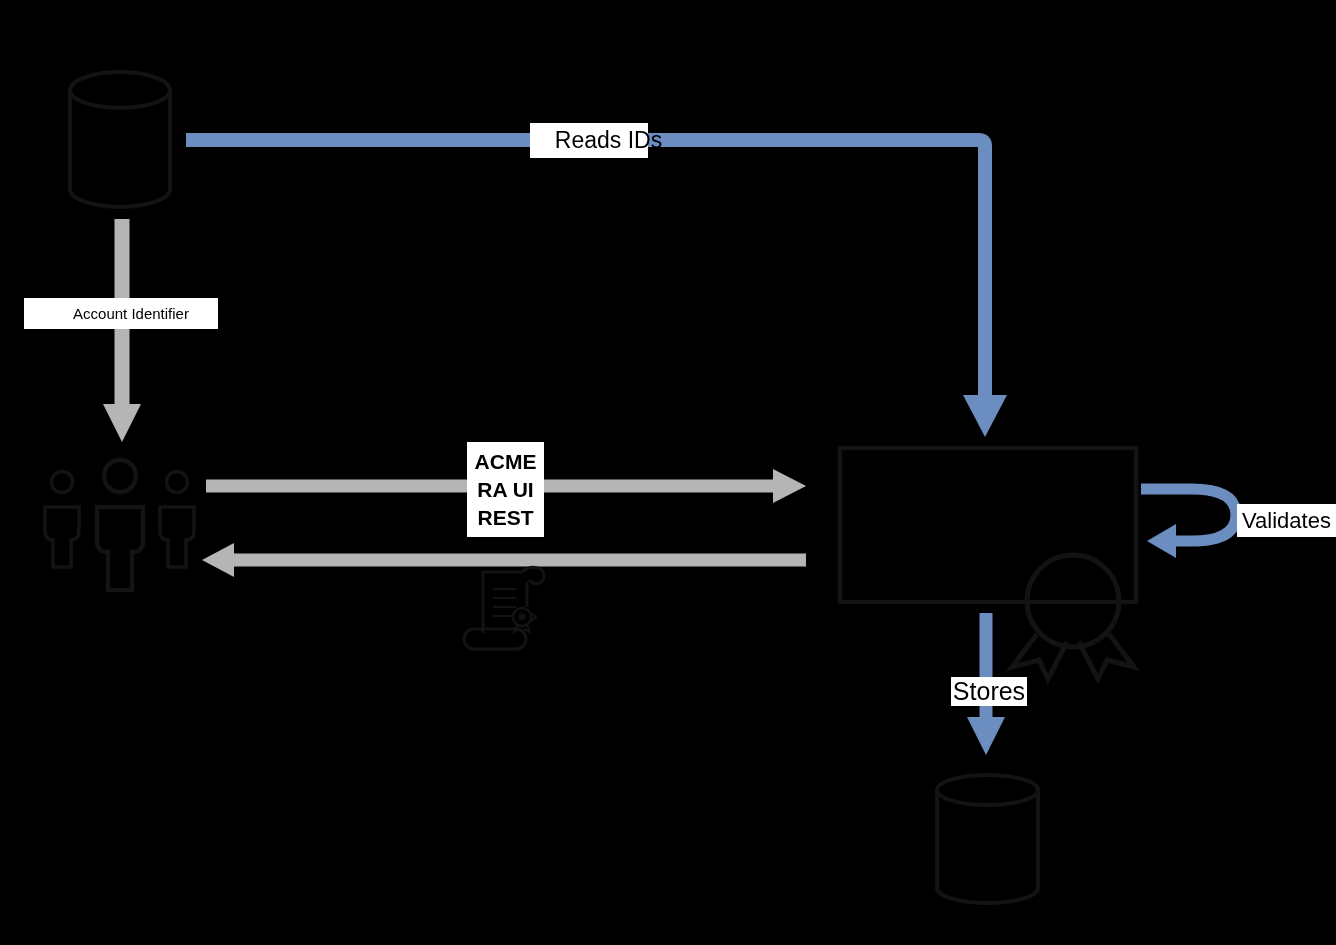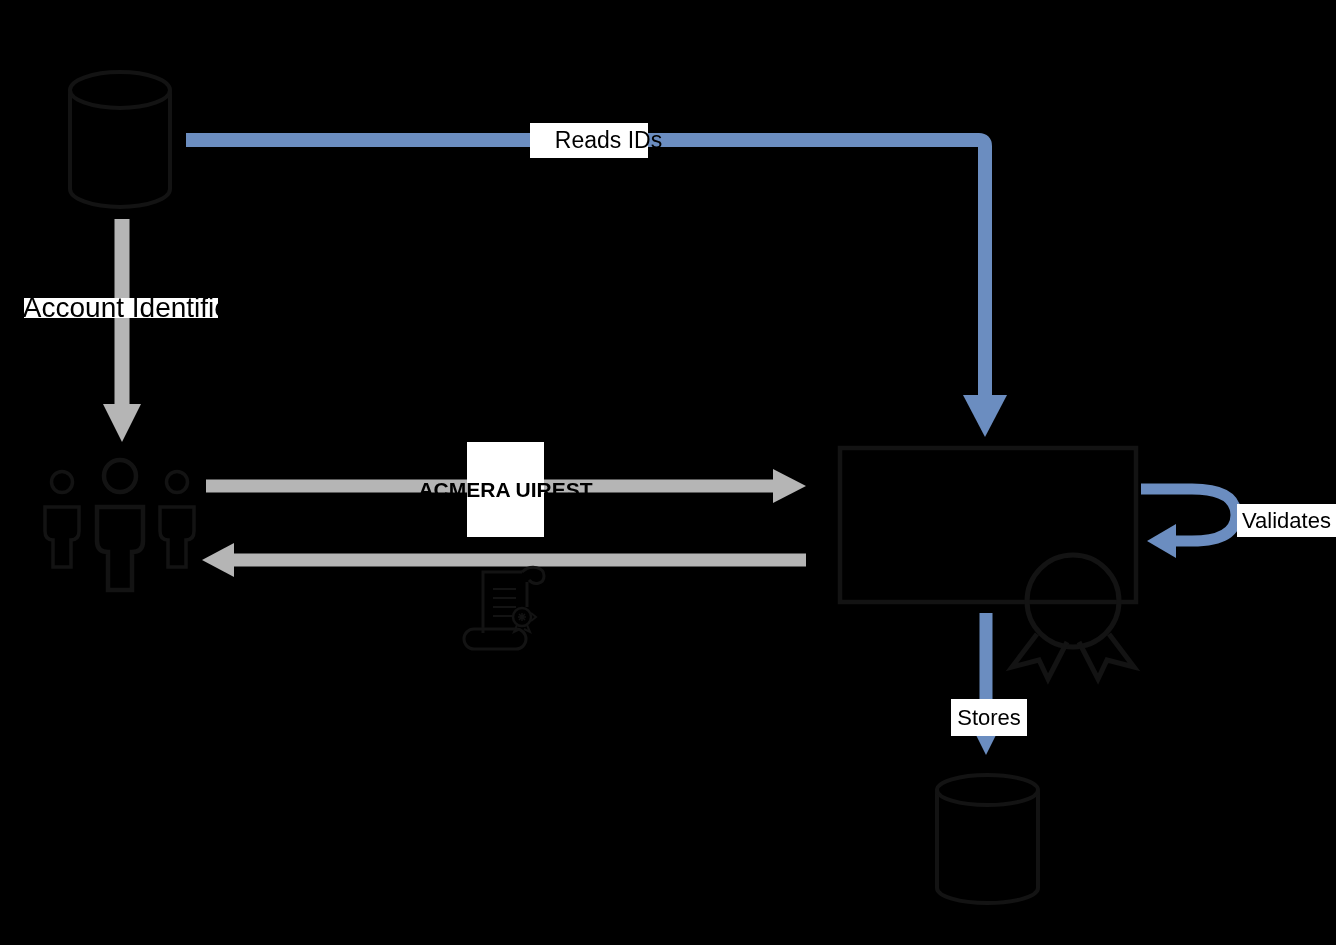--- a/index.html
+++ b/index.html
@@ -26,25 +26,25 @@
     position: absolute;
     background: var(--label_bg, #ffffff);
     color: var(--label_text, #000000);
     display: flex;
     align-items: center;
     justify-content: center;
     white-space: nowrap;
     box-sizing: border-box;
   }
   .lbl-reads      { left: 530px; top: 123px; width: 118px; height: 35px; font-size: 23px; padding-left: 39px; }
-  .lbl-account    { left: 24px;  top: 298px; width: 194px; height: 20px; font-size: 28px; padding-left: 20px; }
+  .lbl-account    { left: 24px;  top: 298px; width: 194px; height: 31px; font-size: 15px; padding-left: 20px; }
   .lbl-request    { left: 467px; top: 442px; width: 77px;  height: 95px; font-size: 21px;
-                    font-weight: bold; flex-direction: row; line-height: 28px; }
+                    font-weight: bold; flex-direction: column; line-height: 28px; }
   .lbl-validates  { left: 1237px; top: 504px; width: 99px; height: 33px; font-size: 22px; text-align: right; }
-  .lbl-stores     { left: 951px;  top: 699px; width: 76px; height: 37px; font-size: 22px; }
+  .lbl-stores     { left: 951px;  top: 677px; width: 76px; height: 29px; font-size: 25px; }
 </style>
 </head>
 <body>
 
 <div class="stage">
 
   <svg class="diagram-svg" width="1336" height="945" viewBox="0 0 1336 945">
 
     <g>
       <path class="blue-s" d="M 186 140 H 979 Q 985 140 985 146 V 396" stroke-width="14" stroke-linejoin="round"></path>

